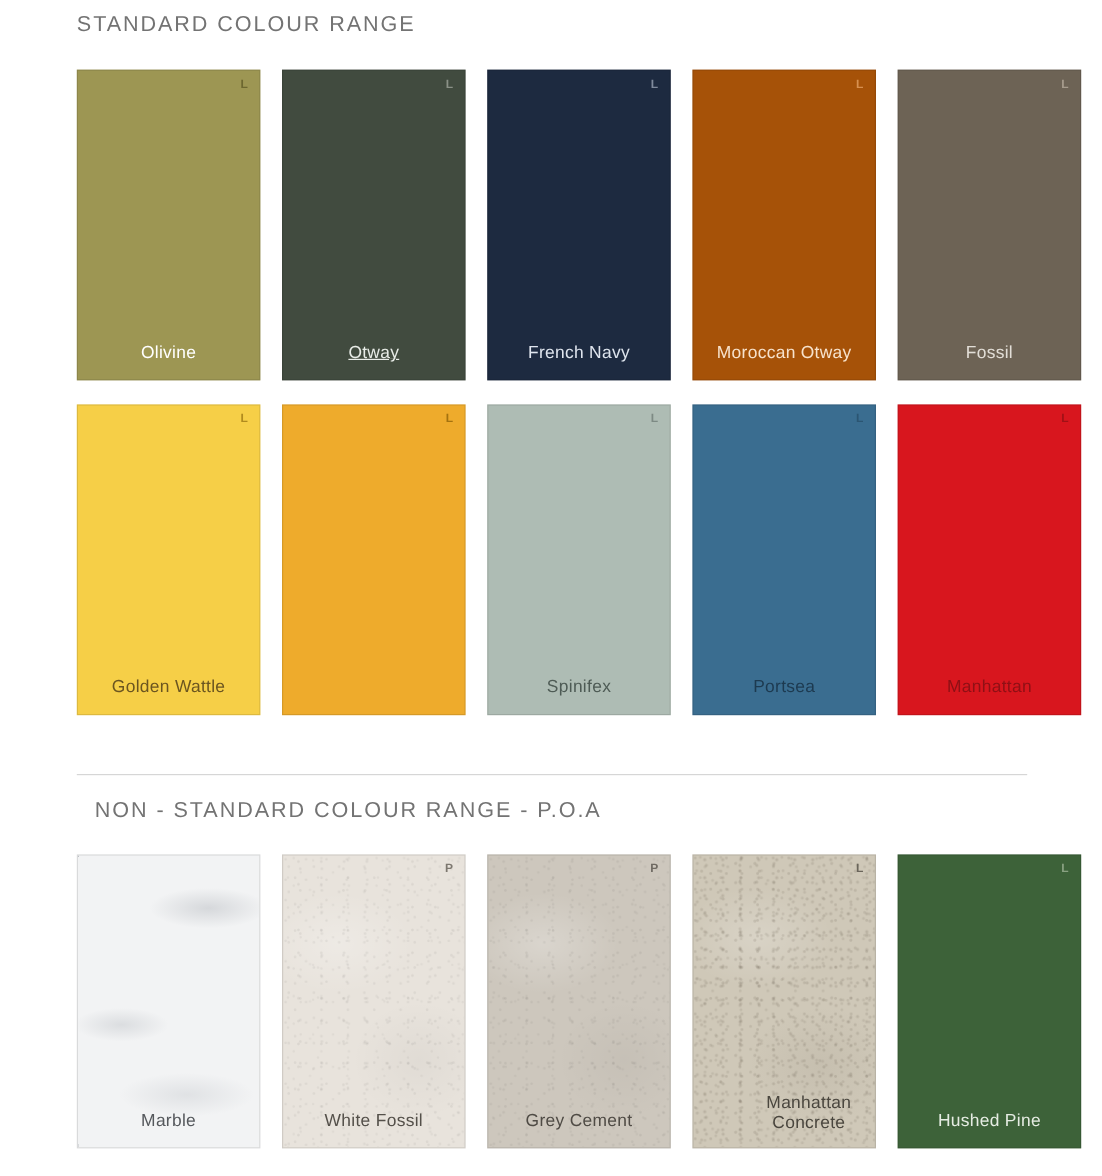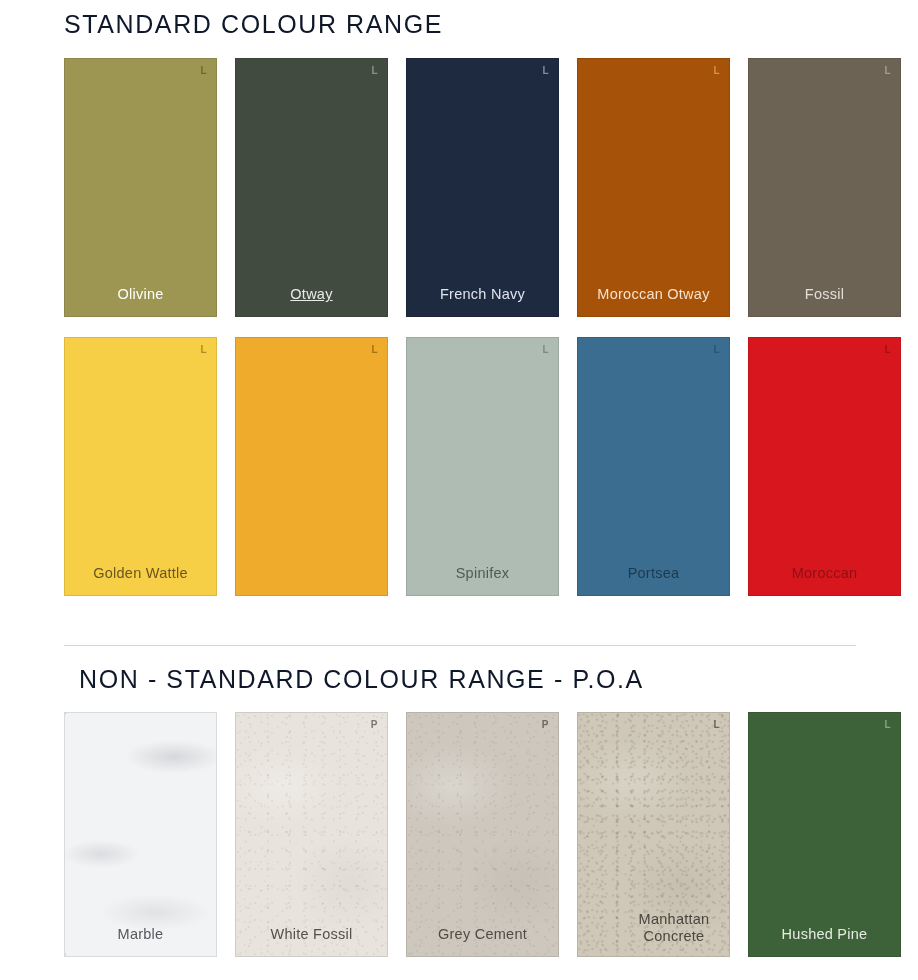--- a/index.html
+++ b/index.html
@@ -15,24 +15,24 @@
 
   .page {
     width: 918px;
     height: 980px;
     position: relative;
     padding: 0;
   }
 
   
   .section-title {
-    font-size: 25px;
+    font-size: 18px;
     letter-spacing: 1.6px;
     font-weight: 400;
-    color: #0f172a;
+    color: #737373;
     font-family: "Liberation Sans", sans-serif;
     white-space: nowrap;
   }
 
   .divider {
     height: 1px;
     background: #d6d6d6;
     width: 792px;
     margin-left: 64px;
   }
@@ -185,21 +185,21 @@
       <div class="swatch-label" style="color:#4e5b55;">Spinifex</div>
     </div>
 
     <div class="swatch" style="background:#3a6d90;">
       <span class="swatch-badge" style="color:#2b5572;">L</span>
       <div class="swatch-label" style="color:#1d3a50;">Portsea</div>
     </div>
 
     <div class="swatch" style="background:#d8161e;">
       <span class="swatch-badge" style="color:#a01116;">L</span>
-      <div class="swatch-label" style="color:#8e1015;">Moroccan</div>
+      <div class="swatch-label" style="color:#8e1015;">Manhattan</div>
     </div>
   </div>
 
   <div class="divider" style="position:absolute; left:0; top:645px;"></div>
 
   <div style="position:absolute; left:79px; top:665px;">
     <div class="section-title">NON - STANDARD COLOUR RANGE - P.O.A</div>
   </div>
 
   <div class="swatch-row" style="position:absolute; left:0; top:712px;">

